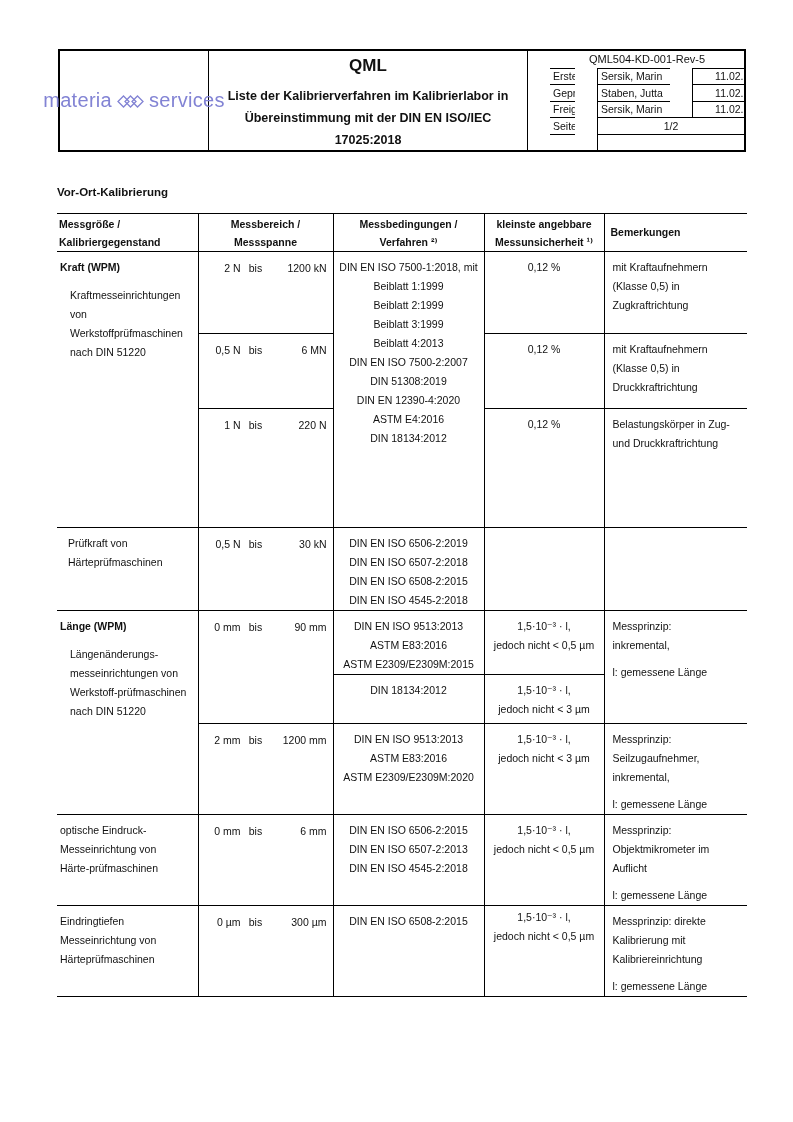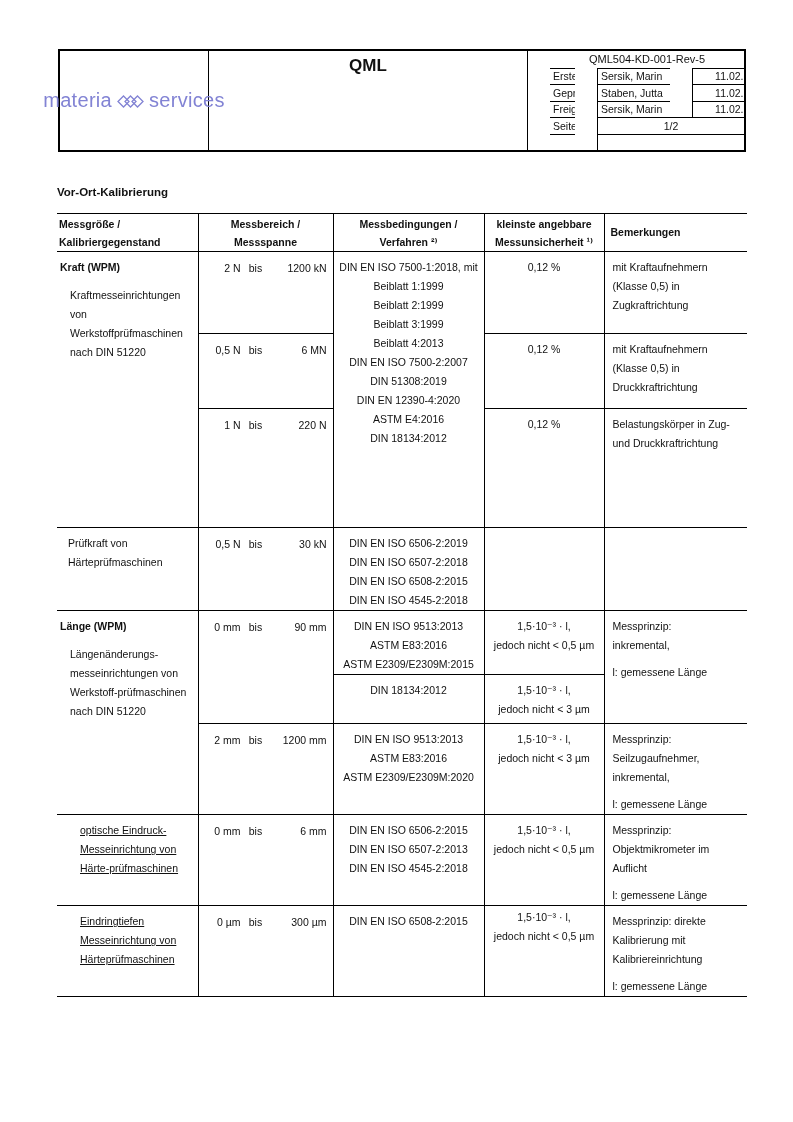--- a/index.html
+++ b/index.html
@@ -40,21 +40,21 @@
   .cal-table th{border-top:1px solid #000;border-bottom:1px solid #000;font-weight:bold;
              text-align:center;padding-top:1px;line-height:18px;white-space:pre-line;}
   .cal-table th.c1{text-align:left;padding-left:2px;}
   .ml{white-space:pre-line;}
   .ctr{text-align:center;padding-left:48px;}
   td.c1{padding:6px 4px 0 3px;}
   td.c3,td.c4{padding-top:6px;}
   td.c5{padding:6px 6px 0 8px;}
   .blk-title{font-weight:bold;}
   .desc{margin-top:9px;margin-left:10px;white-space:pre-line;}
-  .ind4{margin-left:20px;white-space:pre-line;text-decoration:underline;}
+  .ind4{margin-left:0;white-space:pre-line;}
   .ind8{margin-left:8px;white-space:pre-line;}
   .range{display:flex;justify-content:center;padding-top:7px;}
   .range .rf{width:42px;text-align:right;}
   .range .rb{width:30px;text-align:center;}
   .range .rt{width:56px;text-align:right;margin-right:6px;}
   .gap{margin-top:8px;}
 </style>
 </head>
 <body>
 
@@ -71,20 +71,23 @@
               <path d="M13.5 1 L19 6.5 L13.5 12 L8 6.5 Z"></path>
               <path d="M20.5 1 L26 6.5 L20.5 12 L15 6.5 Z"></path>
             </g>
           </svg>
         </span>
         <span>services</span>
       </div>
     </div>
     <div class="title-cell">
       <div class="doc-type">QML</div>
+      <div class="doc-title">Liste der Kalibrierverfahren im Kalibrierlabor in
+Übereinstimmung mit der DIN EN ISO/IEC
+17025:2018</div>
     </div>
     <div class="meta-cell">
       <div class="mc span3">QML504-KD-001-Rev-5</div>
 
       <div class="mc bt">Erstellt:</div>
       <div class="mc bt bl b">Sersik, Marin</div>
       <div class="mc bt bl b ctr">11.02.2026</div>
 
       <div class="mc bt">Geprüft:</div>
       <div class="mc bt bl b">Staben, Jutta</div>

